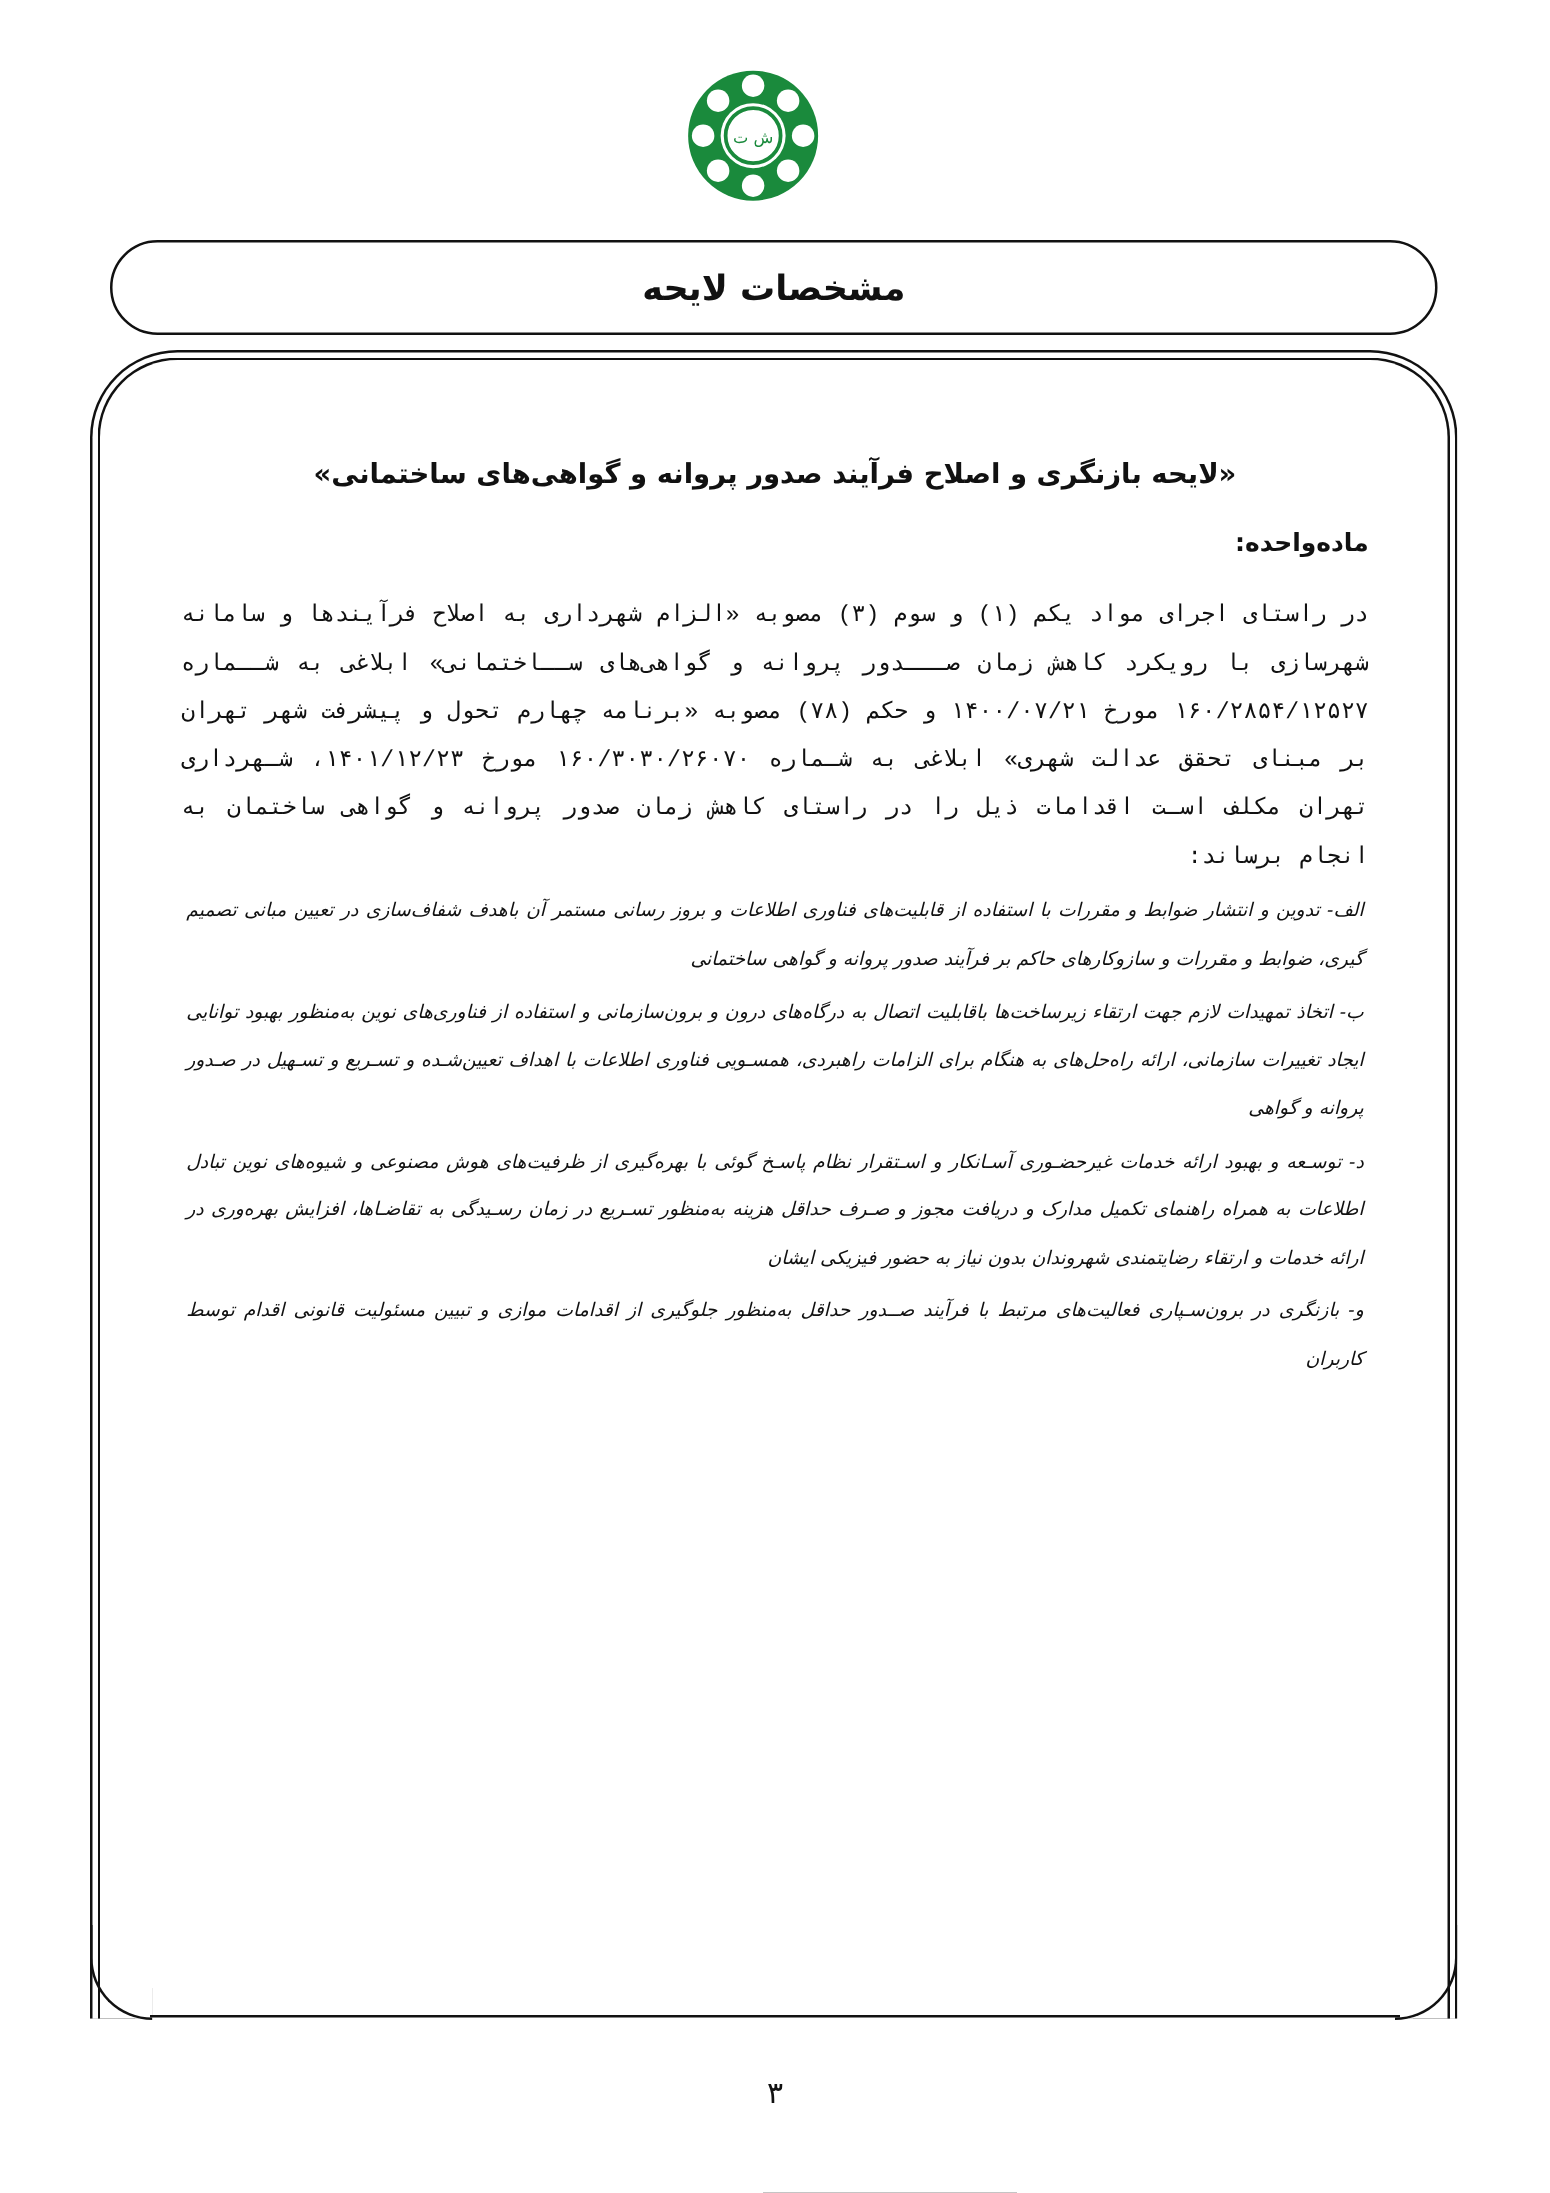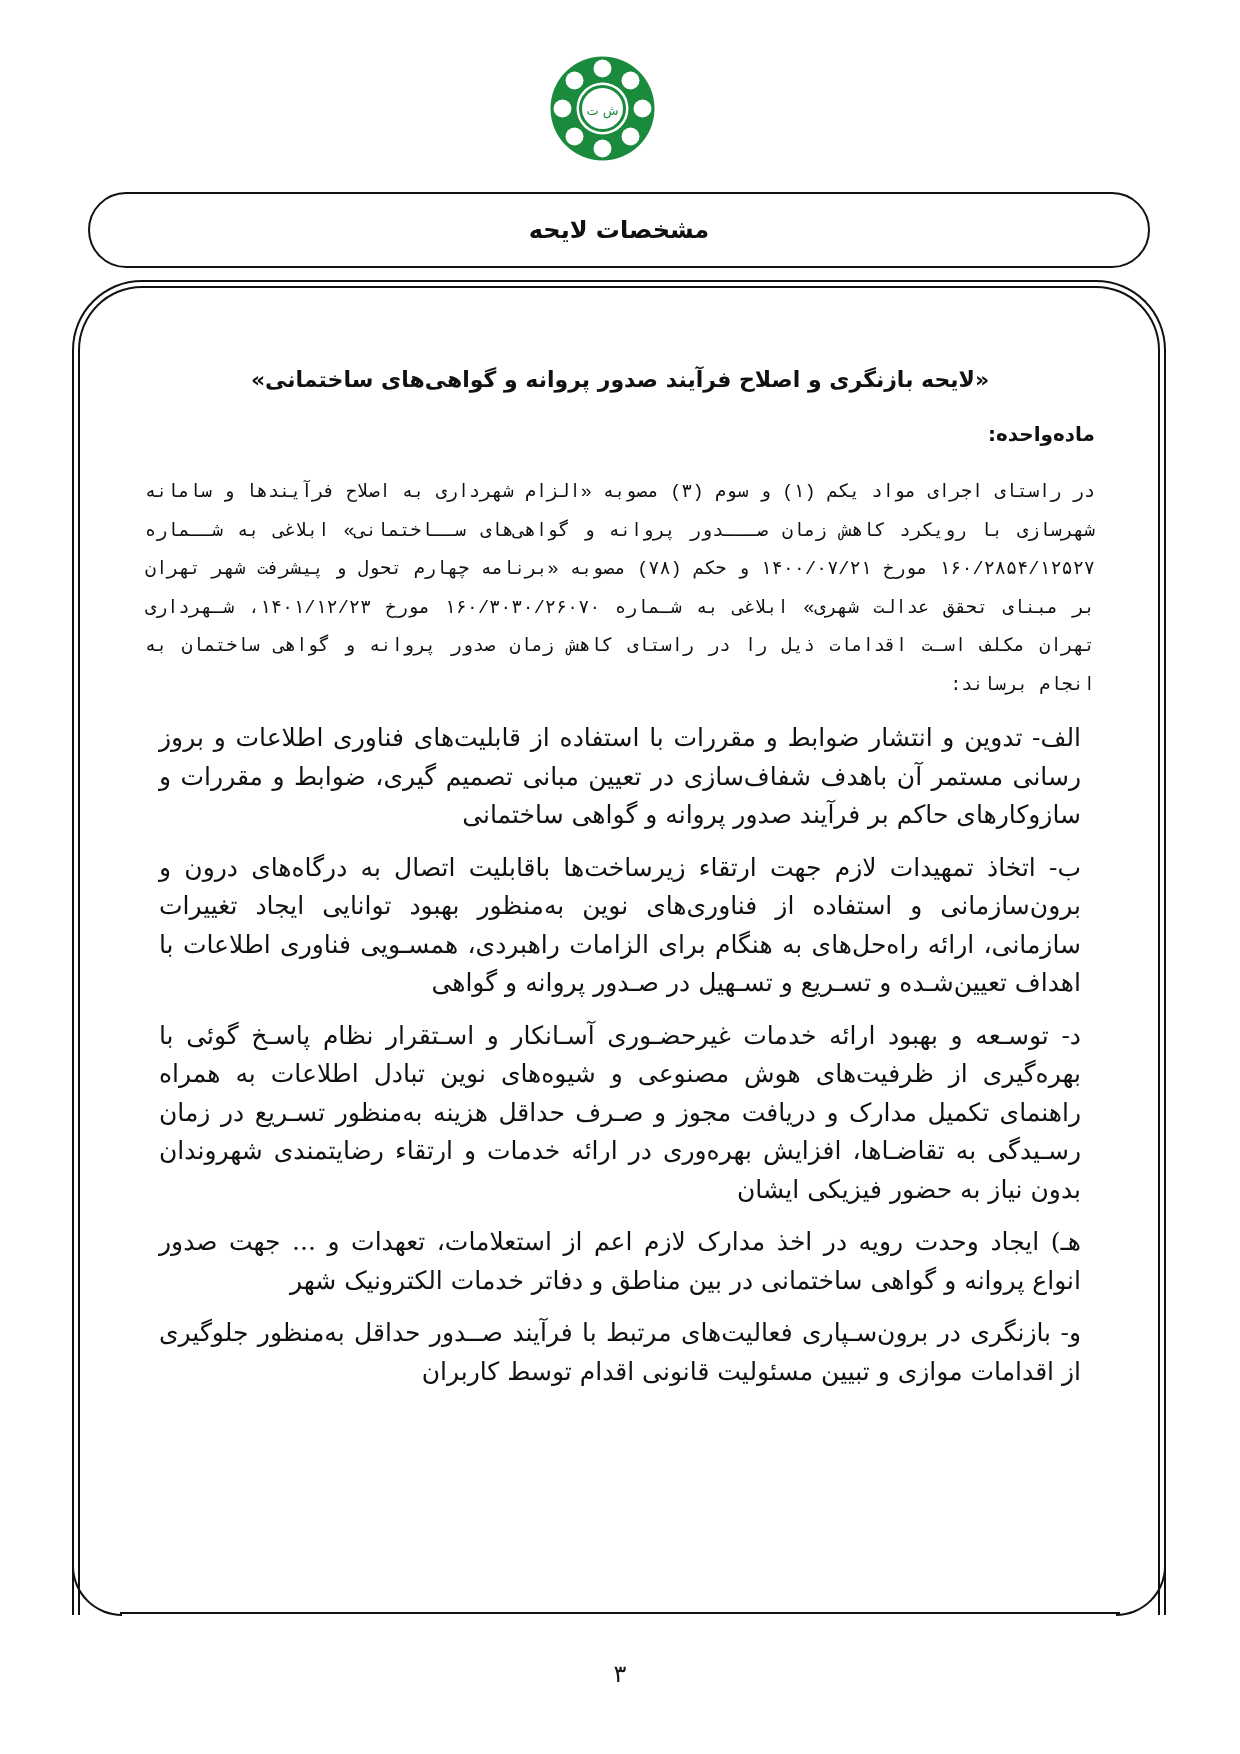--- a/index.html
+++ b/index.html
@@ -11,21 +11,21 @@
     .logo {
       position: absolute; left: 545px; top: 51px; width: 115px; height: 115px;
     }
     .header-box {
       position: absolute; left: 88px; top: 192px; width: 1062px; height: 76px;
       border: 2px solid #111; border-radius: 40px; box-sizing: border-box;
       display: flex; align-items: center; justify-content: center;
     }
     .header-title {
       font-family: "DejaVu Sans", "Liberation Sans", sans-serif;
-      font-weight: bold; font-size: 24px;
+      font-weight: bold; font-size: 28px;
     }
     .frame-outer {
       position: absolute; left: 72px; top: 280px; width: 1094px; height: 1335px;
       border: 2px solid #111; border-bottom: none;
       border-radius: 70px 70px 0 0; box-sizing: border-box;
     }
     .frame-inner {
       position: absolute; left: 78px; top: 286px; width: 1082px; height: 1329px;
       border: 2px solid #111; border-bottom: none;
       border-radius: 64px 64px 0 0; box-sizing: border-box;
@@ -51,21 +51,21 @@
     }
     .article-label {
       font-weight: bold; font-size: 20px;
       font-family: "DejaVu Sans", "Liberation Sans", sans-serif;
       margin: 6px 0 28px 0;
     }
     .para {
       font-size: 18.5px; line-height: 38.5px; margin: 0;
     }
     .para.intro { margin-bottom: 0; font-family: Liberation Mono, monospace; }
-    .clause { font-size: 25px; line-height: 38.5px; margin: 14px; }
+    .clause { font-size: 15px; line-height: 38.5px; margin: 4px; font-style: italic; }
     .page-number {
       position: absolute; left: 0; right: 0; top: 1660px; text-align: center;
       font-size: 24px;
     }
   </style>
 </head>
 <body>
 
 <div class="logo">
   <svg width="115" height="115" viewBox="0 0 115 115">
@@ -98,17 +98,16 @@
 <div class="frame-br"></div>
 <div class="frame-bottom-line"></div>
 
 <div class="content">
   <p class="doc-title">«لایحه بازنگری و اصلاح فرآیند صدور پروانه و گواهی‌های ساختمانی»</p>
   <p class="article-label">ماده‌واحده:</p>
   <p class="para intro">در راستای اجرای مواد یکم (۱) و سوم (۳) مصوبه «الزام شهرداری به اصلاح فرآیندها و سامانه شهرسازی با رویکرد کاهش زمان صـــدور پروانه و گواهی‌های ســاختمانی» ابلاغی به شــماره ۱۶۰/۲۸۵۴/۱۲۵۲۷ مورخ ۱۴۰۰/۰۷/۲۱ و حکم (۷۸) مصوبه «برنامه چهارم تحول و پیشرفت شهر تهران بر مبنای تحقق عدالت شهری» ابلاغی به شـماره ۱۶۰/۳۰۳۰/۲۶۰۷۰ مورخ ۱۴۰۱/۱۲/۲۳، شـهرداری تهران مکلف اسـت اقدامات ذیل را در راستای کاهش زمان صدور پروانه و گواهی ساختمان به انجام برساند:</p>
   <p class="clause">الف- تدوین و انتشار ضوابط و مقررات با استفاده از قابلیت‌های فناوری اطلاعات و بروز رسانی مستمر آن باهدف شفاف‌سازی در تعیین مبانی تصمیم گیری، ضوابط و مقررات و سازوکارهای حاکم بر فرآیند صدور پروانه و گواهی ساختمانی</p>
   <p class="clause">ب- اتخاذ تمهیدات لازم جهت ارتقاء زیرساخت‌ها باقابلیت اتصال به درگاه‌های درون و برون‌سازمانی و استفاده از فناوری‌های نوین به‌منظور بهبود توانایی ایجاد تغییرات سازمانی، ارائه راه‌حل‌های به هنگام برای الزامات راهبردی، همسـویی فناوری اطلاعات با اهداف تعیین‌شـده و تسـریع و تسـهیل در صـدور پروانه و گواهی</p>
   <p class="clause">د- توسـعه و بهبود ارائه خدمات غیرحضـوری آسـانکار و اسـتقرار نظام پاسـخ گوئی با بهره‌گیری از ظرفیت‌های هوش مصنوعی و شیوه‌های نوین تبادل اطلاعات به همراه راهنمای تکمیل مدارک و دریافت مجوز و صـرف حداقل هزینه به‌منظور تسـریع در زمان رسـیدگی به تقاضـاها، افزایش بهره‌وری در ارائه خدمات و ارتقاء رضایتمندی شهروندان بدون نیاز به حضور فیزیکی ایشان</p>
-  <p class="clause">هـ) ایجاد وحدت رویه در اخذ مدارک لازم اعم از استعلامات، تعهدات و ... جهت صدور انواع پروانه و گواهی ساختمانی در بین مناطق و دفاتر خدمات الکترونیک شهر</p>
   <p class="clause">و- بازنگری در برون‌سـپاری فعالیت‌های مرتبط با فرآیند صــدور حداقل به‌منظور جلوگیری از اقدامات موازی و تبیین مسئولیت قانونی اقدام توسط کاربران</p>
 </div>
 
 <div class="page-number">۳</div>
 
 </body></html>

